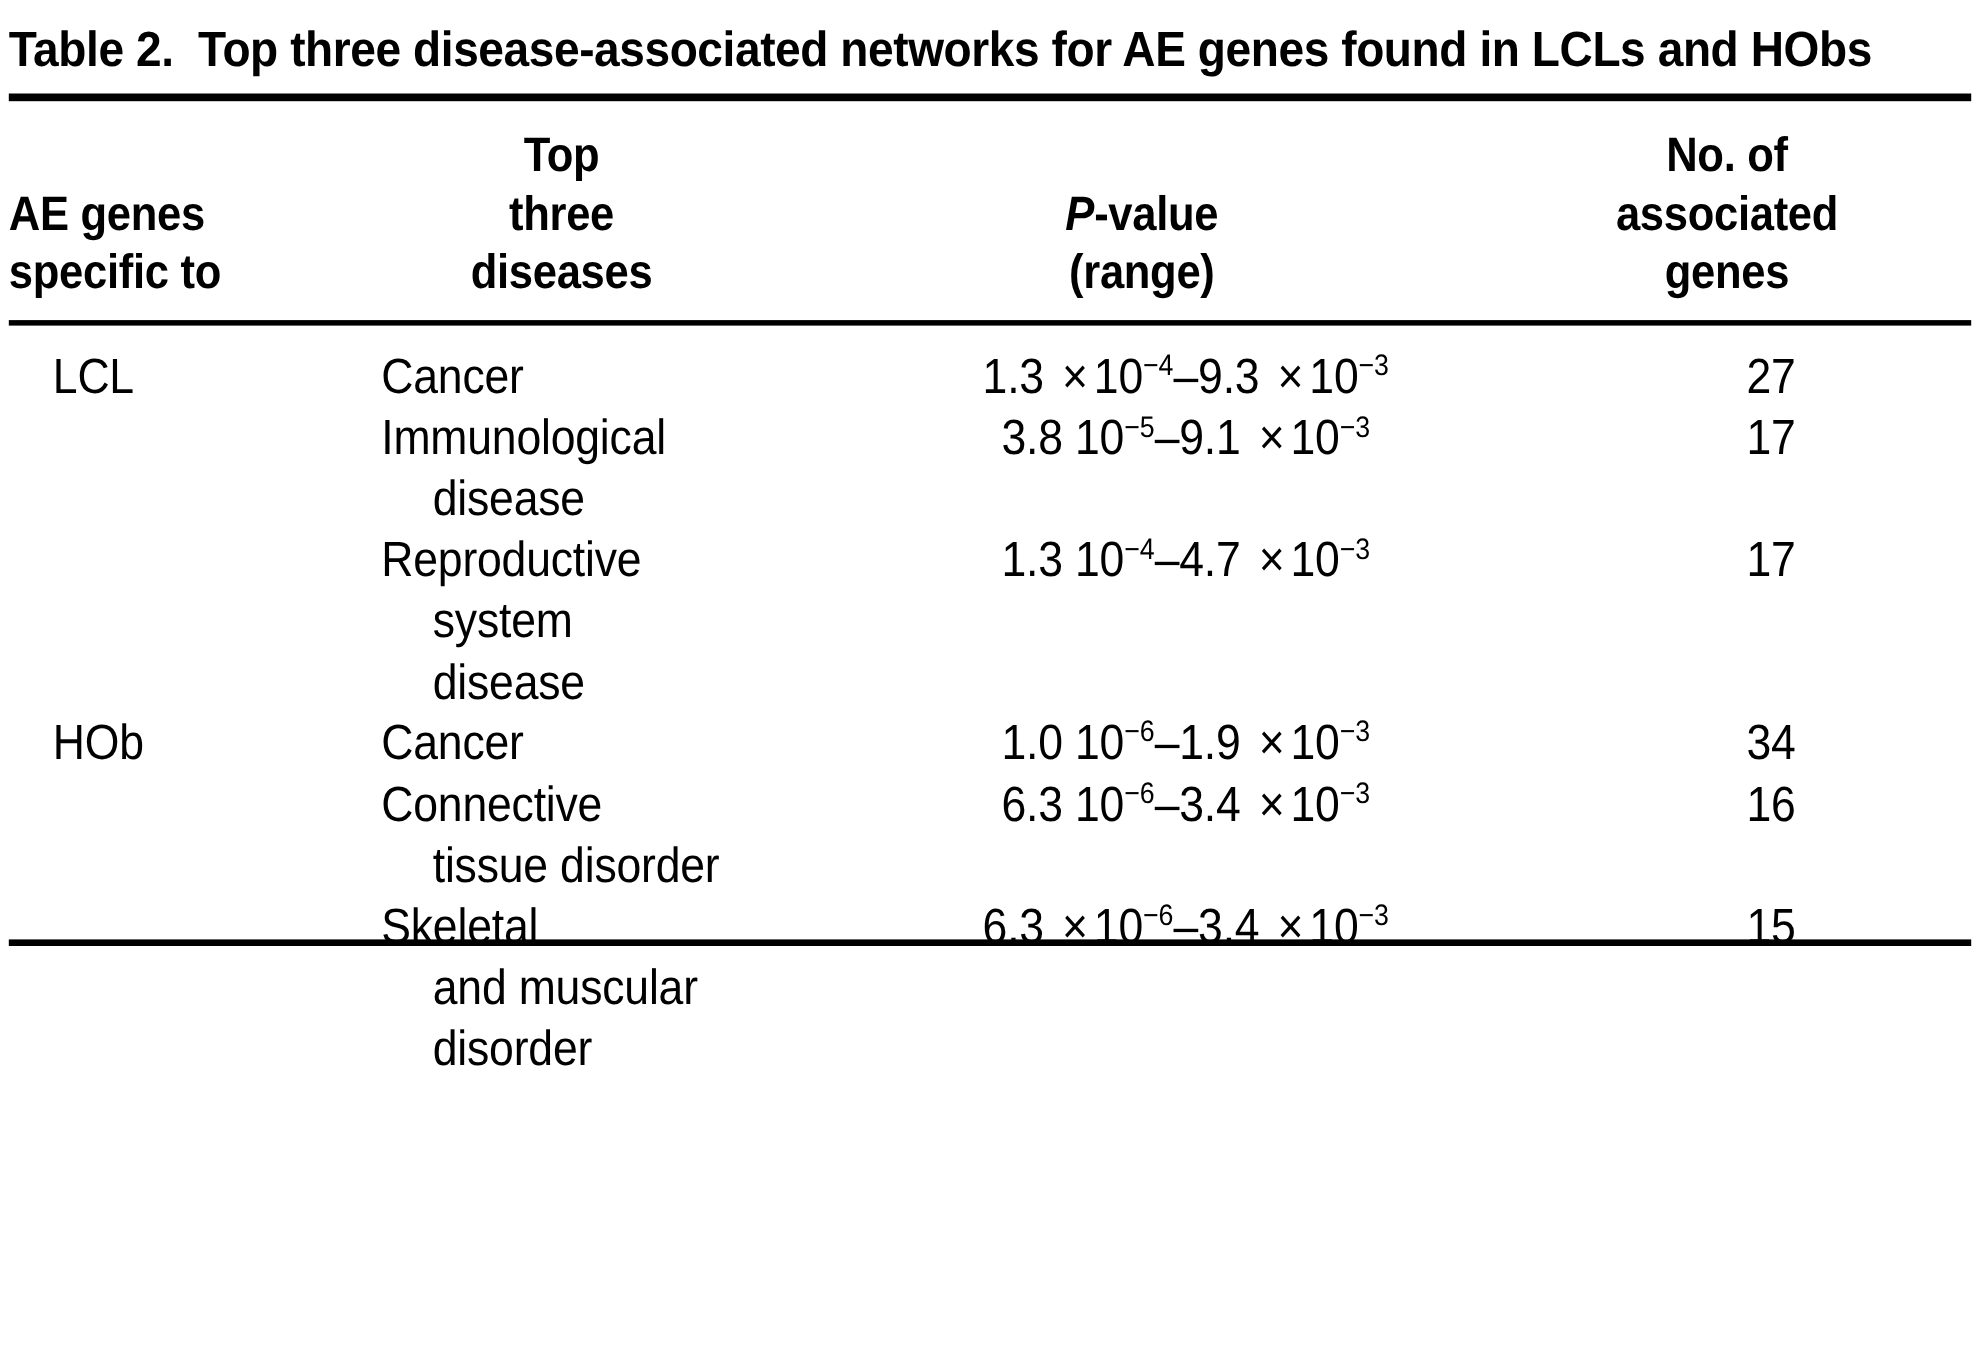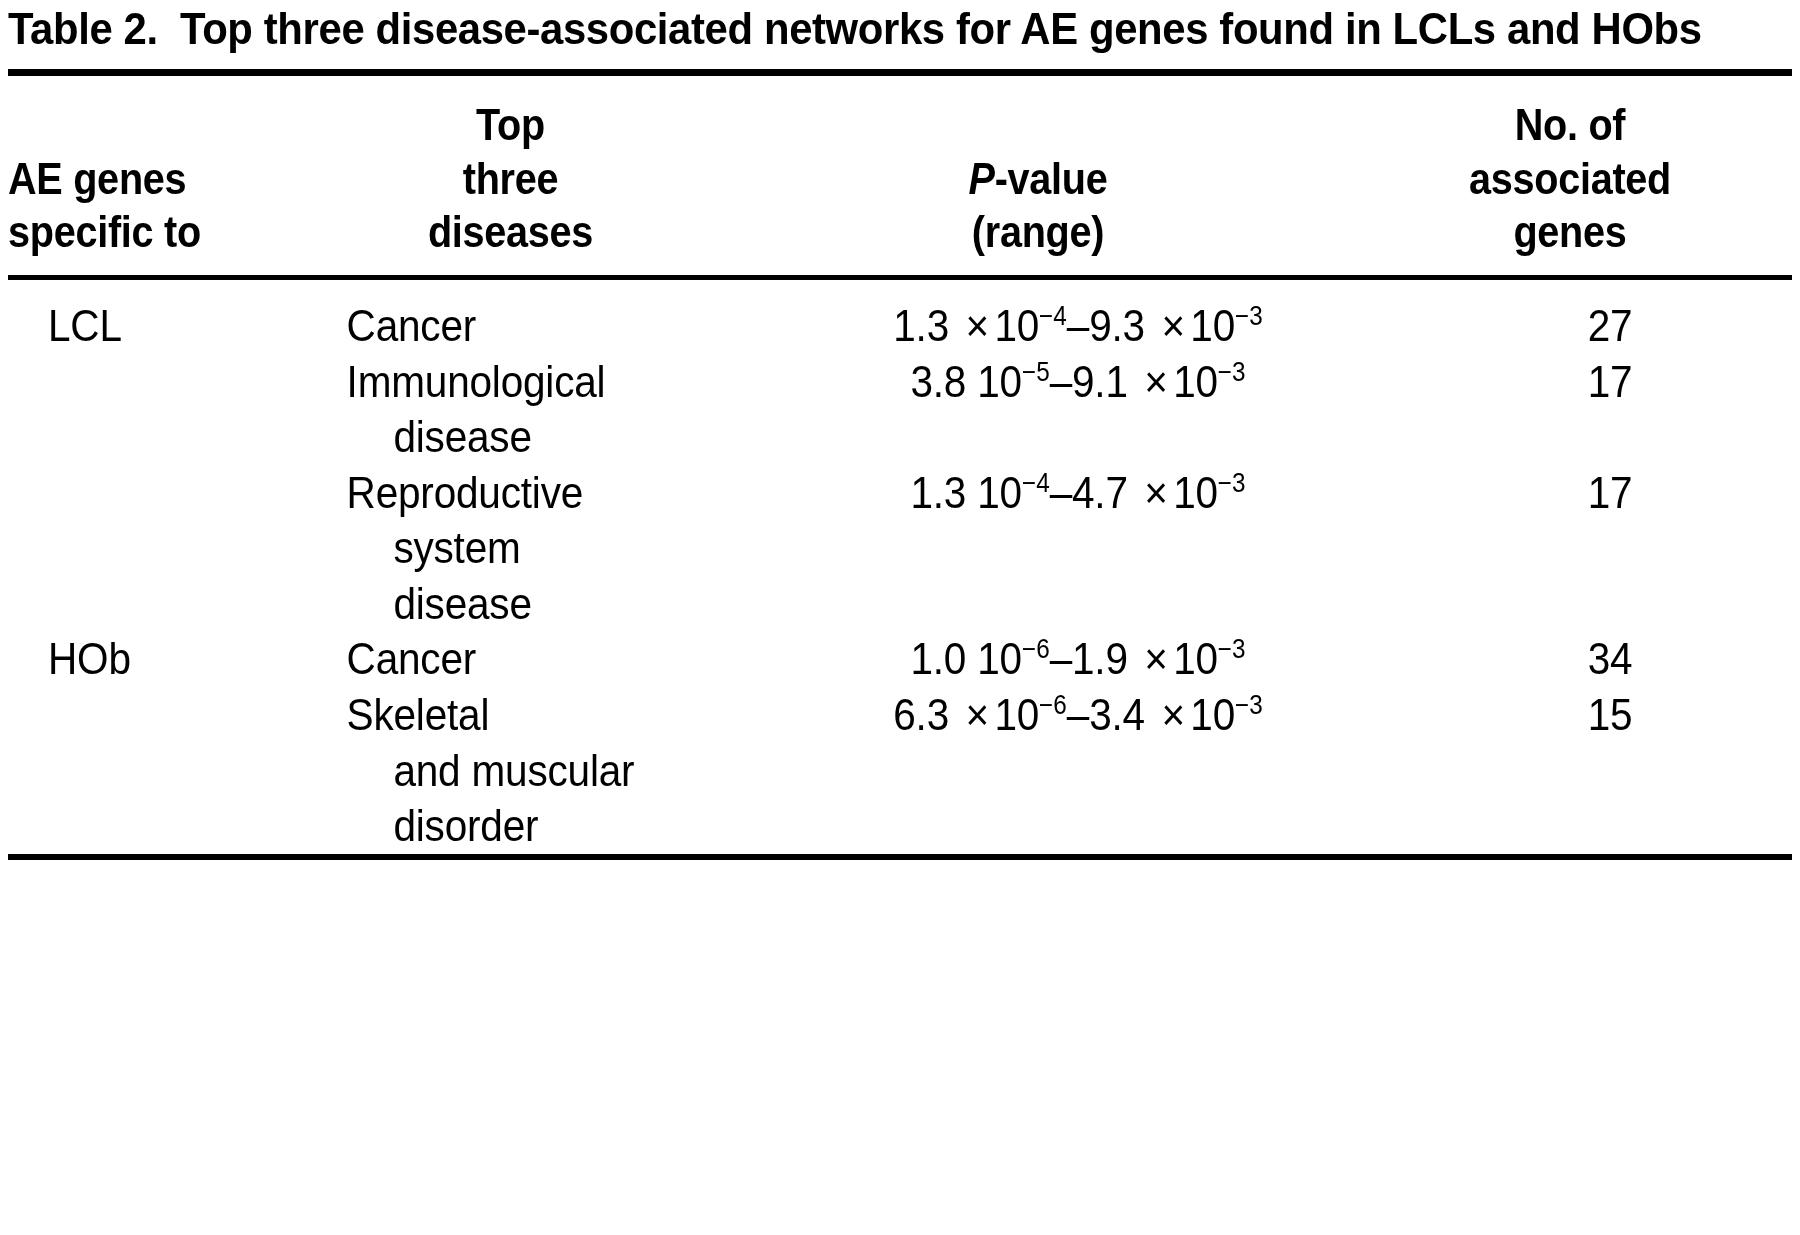--- a/index.html
+++ b/index.html
@@ -13,21 +13,21 @@
     font-family: "Liberation Sans", "DejaVu Sans", sans-serif;
     color: #000000;
     overflow: hidden;
   }
 
   .table-wrap {
     position: relative;
     width: 1800px;
     height: 867px;
     box-sizing: border-box;
-    padding: 0 8px;
+    padding: 16px 8px;
   }
 
   
   .caption {
     font-size: 45px;
     font-weight: bold;
     line-height: 1.18;
     letter-spacing: -0.4px;
     padding-top: 2px;
     transform: scaleX(0.93);
@@ -180,20 +180,26 @@
         <div class="td td-count">17</div>
       </div>
       <div class="tr">
         <div class="td td-group">HOb</div>
         <div class="td td-disease"><span>Cancer</span></div>
         <div class="td td-pvalue"><span>1.0</span> <span>10</span><sup>−6</sup><span>–</span><span>1.9</span> <span class="times">×</span><span>10</span><sup>−3</sup></div>
         <div class="td td-count">34</div>
       </div>
       <div class="tr">
         <div class="td td-group"></div>
+        <div class="td td-disease"><span>Connective</span><br><span class="cont">tissue disorder</span></div>
+        <div class="td td-pvalue"><span>6.3</span> <span>10</span><sup>−6</sup><span>–</span><span>3.4</span> <span class="times">×</span><span>10</span><sup>−3</sup></div>
+        <div class="td td-count">16</div>
+      </div>
+      <div class="tr">
+        <div class="td td-group"></div>
         <div class="td td-disease"><span>Skeletal</span><br><span class="cont">and muscular</span><span class="cont">disorder</span></div>
         <div class="td td-pvalue"><span>6.3</span> <span class="times">×</span><span>10</span><sup>−6</sup><span>–</span><span>3.4</span> <span class="times">×</span><span>10</span><sup>−3</sup></div>
         <div class="td td-count">15</div>
       </div>
     </div>
 
   <div class="rule-bottom"></div>
 </div>
 
 </body></html>

